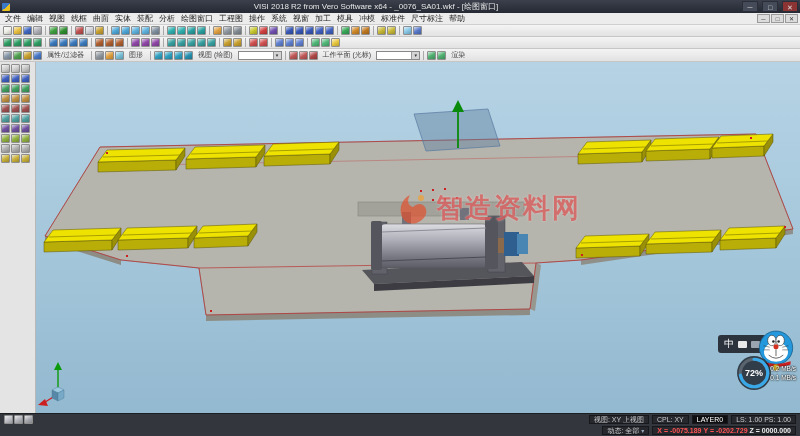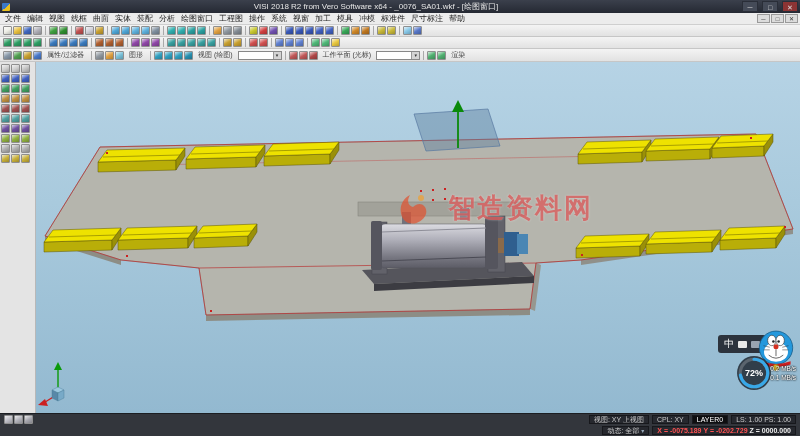--- a/index.html
+++ b/index.html
@@ -41,21 +41,21 @@
 
   
   .main { flex:1; display:flex; min-height:0; }
   .left-toolbar { width:36px; flex:none; background:#e4e4e4; border-right:1px solid #b8b8b8;
     display:flex; flex-wrap:wrap; align-content:flex-start; gap:1px; padding:2px 1px; }
   .viewport { flex:1; position:relative; overflow:hidden;
     background:linear-gradient(180deg,#b6d3e5 0%,#a9cadd 40%,#93b9d0 100%); }
   .scene { position:absolute; inset:0; width:100%; height:100%; }
 
   
-  .watermark { position:absolute; left:360px; top:128px; display:flex; align-items:center; gap:18px;
+  .watermark { position:absolute; left:360px; top:128px; display:flex; align-items:center; gap:6px;
     opacity:.82; pointer-events:none; }
   .watermark-text { font-size:27px; font-weight:bold; color:#d96060; letter-spacing:2px;
     text-shadow:0 0 2px rgba(255,255,255,.55); white-space:nowrap; }
 
   
   .ime-pill { position:absolute; right:34px; bottom:60px; height:18px; display:flex; align-items:center;
     gap:4px; padding:0 6px; background:rgba(28,32,40,.88); border-radius:3px; color:#fff; font-size:10px; }
   .ime-ico { width:9px; height:7px; background:#e8e8e8; border-radius:1px; }
   .ime-ico.dim { background:#9aa4b0; }
   .doraemon { position:absolute; right:3px; bottom:36px; width:42px; height:48px; }

